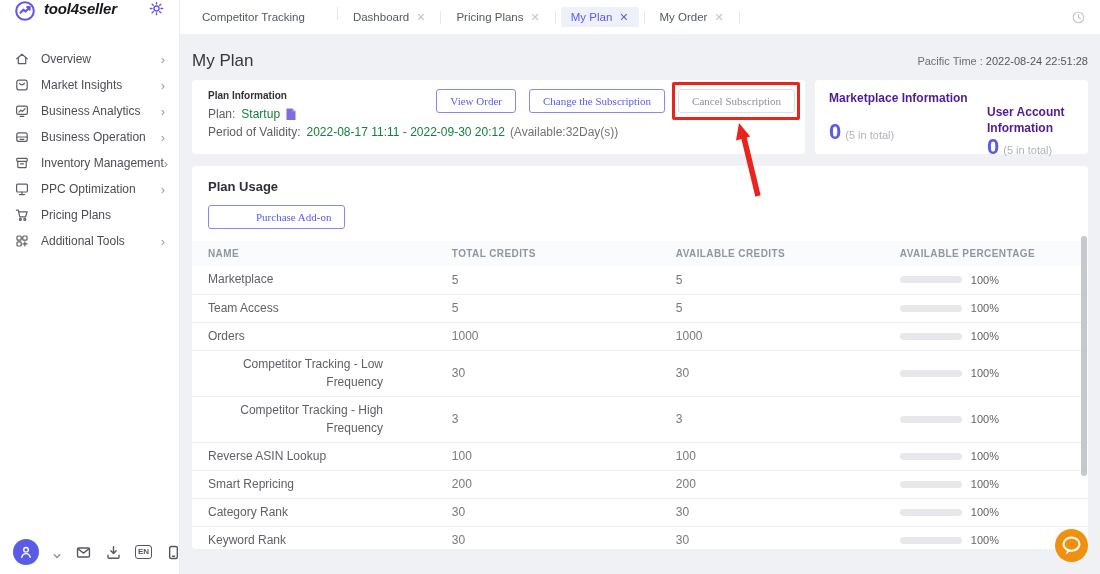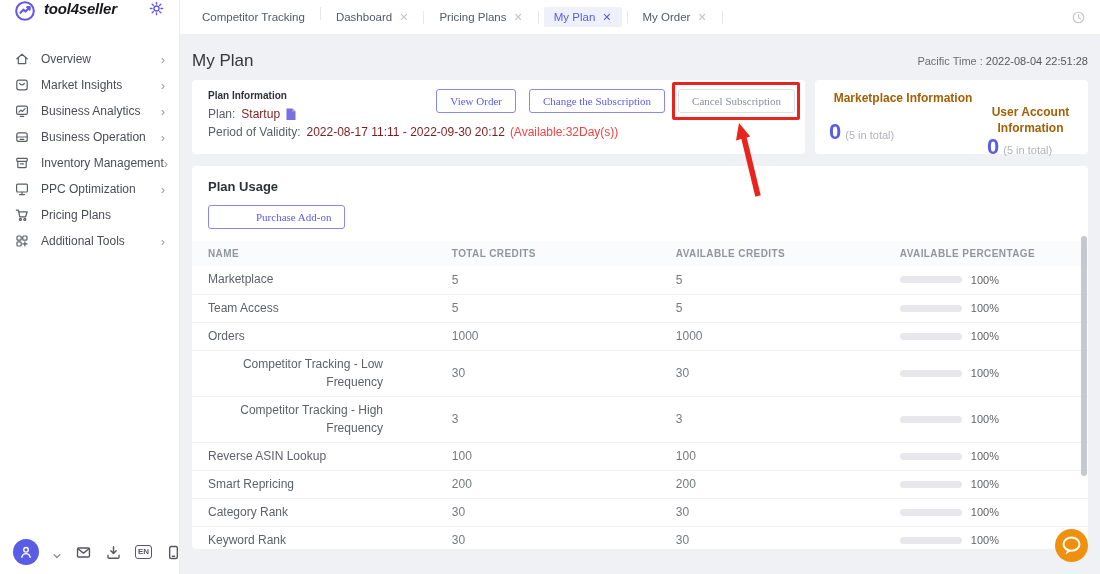--- a/index.html
+++ b/index.html
@@ -43,37 +43,37 @@
   .page-time { margin-left:auto; font-size:11px; color:#55575c; }
   .page-time .pt-label { color:#6c6e74; }
 
   .cards-row { display:flex; gap:10px; margin-top:4px; height:74px; }
   .card { background:#fff; border-radius:4px; }
 
   .plan-card { flex:1; position:relative; padding:10px 10px 10px 16px; }
   .card-title { font-size:10px; font-weight:700; color:#2f3138; }
   .plan-line { font-size:12px; color:#5c5e66; margin-top:6px; display:flex; align-items:center; }
   .plan-line .lbl { color:#5c5e66; }
-  .plan-line .val { color:#7f1d1d; margin-left:6px; }
+  .plan-line .val { color:#15803d; margin-left:6px; }
   .doc-ic { width:12px; height:13px; margin-left:5px; cursor:pointer; }
-  .validity-note { color:#ef4444; margin-left:5px; }
+  .validity-note { color:#737373; margin-left:5px; }
   .plan-actions { position:absolute; top:9px; right:10px; display:flex; gap:13px; }
   .btn { height:24px; padding:0 13px; font-size:11px; border-radius:3px; background:#fff;
     display:flex; align-items:center; cursor:pointer; white-space:nowrap;font-family:Liberation Serif, serif; }
   .btn.purple { border:1px solid #8789ef; color:#5a5ce6; }
   .btn.gray { border:1px solid #dcdfe6; color:#8a8f99; }
   .cancel-wrap { position:relative; }
   .red-frame { position:absolute; top:-7px; bottom:-7px; left:-6px; right:-5px;
     border:3px solid #e8241d; border-radius:2px; pointer-events:none; }
 
   .acct-card { width:273px; display:flex; padding:11px 14px; gap:10px; }
   .acct-col { display:flex; flex-direction:column; }
   .acct-col.c1 { width:148px; }
   .acct-col.c2 { flex:1;margin-top:14px; }
-  .acct-title { font-size:12px; font-weight:700; color:#a16207; line-height:1.3;text-align:center; }
+  .acct-title { font-size:12px; font-weight:700; color:#4c1d95; line-height:1.3; }
   .acct-val { margin-top:auto; display:flex; align-items:baseline; }
   .acct-num { font-size:22px; font-weight:700; color:#5a5ce6; line-height:1; }
   .acct-note { font-size:11px; color:#b0b3ba; margin-left:4px; }
 
   .usage-card { margin-top:12px; padding-top:13px; height:383px; position:relative; overflow:hidden; }
   .usage-title { font-size:13px; font-weight:700; color:#2f3138; margin-left:16px; }
   .purchase-btn { margin:11px 0 12px 16px; display:inline-flex;padding-left:47px; }
 
   table { width:100%; border-collapse:collapse; table-layout:fixed; }
   col.c-name { width:29%; } col.c-total { width:25%; } col.c-avail { width:25%; } col.c-pct { width:21%; }
@@ -223,21 +223,21 @@
       <svg viewBox="0 0 16 16" fill="none" stroke="currentColor" stroke-width="1.3" stroke-linecap="round">
         <rect x="4.4" y="2.4" width="7.2" height="11.2" rx="1.4"></rect>
           <path d="M7 11.5h2"></path>
       </svg>
     </span>
   </div>
 </div>
 
 <div class="tabbar">
   <span id="tabs-holder" style="display:flex;align-items:center;">
-  <span style="display:flex;align-items:flex-start;">
+  <span style="display:flex;align-items:flex-start;gap:17px;">
     <span class="tab">
       <span class="tab-label">Competitor Tracking</span>
 
     </span>
     <span class="tab-sep"></span>
   </span>
 
   <span style="display:flex;align-items:center;">
     <span class="tab">
       <span class="tab-label">Dashboard</span>
@@ -276,21 +276,21 @@
         <path d="M8 4.8V8l2.1 1.3"></path>
     </svg>
   </span>
 </div>
 
 <div class="content">
   <div class="page-head">
     <span class="page-title">My Plan</span>
     <span class="page-time">
       <span class="pt-label">Pacific Time :</span>
-      <span>2022-08-04 22:51:28</span>
+      <span>2022-08-24 22:51:28</span>
     </span>
   </div>
 
   <div class="cards-row">
 
     <div class="card plan-card">
       <div class="card-title">Plan Information</div>
       <div class="plan-line">
         <span class="lbl">Plan:</span>
         <span class="val">Startup</span>

